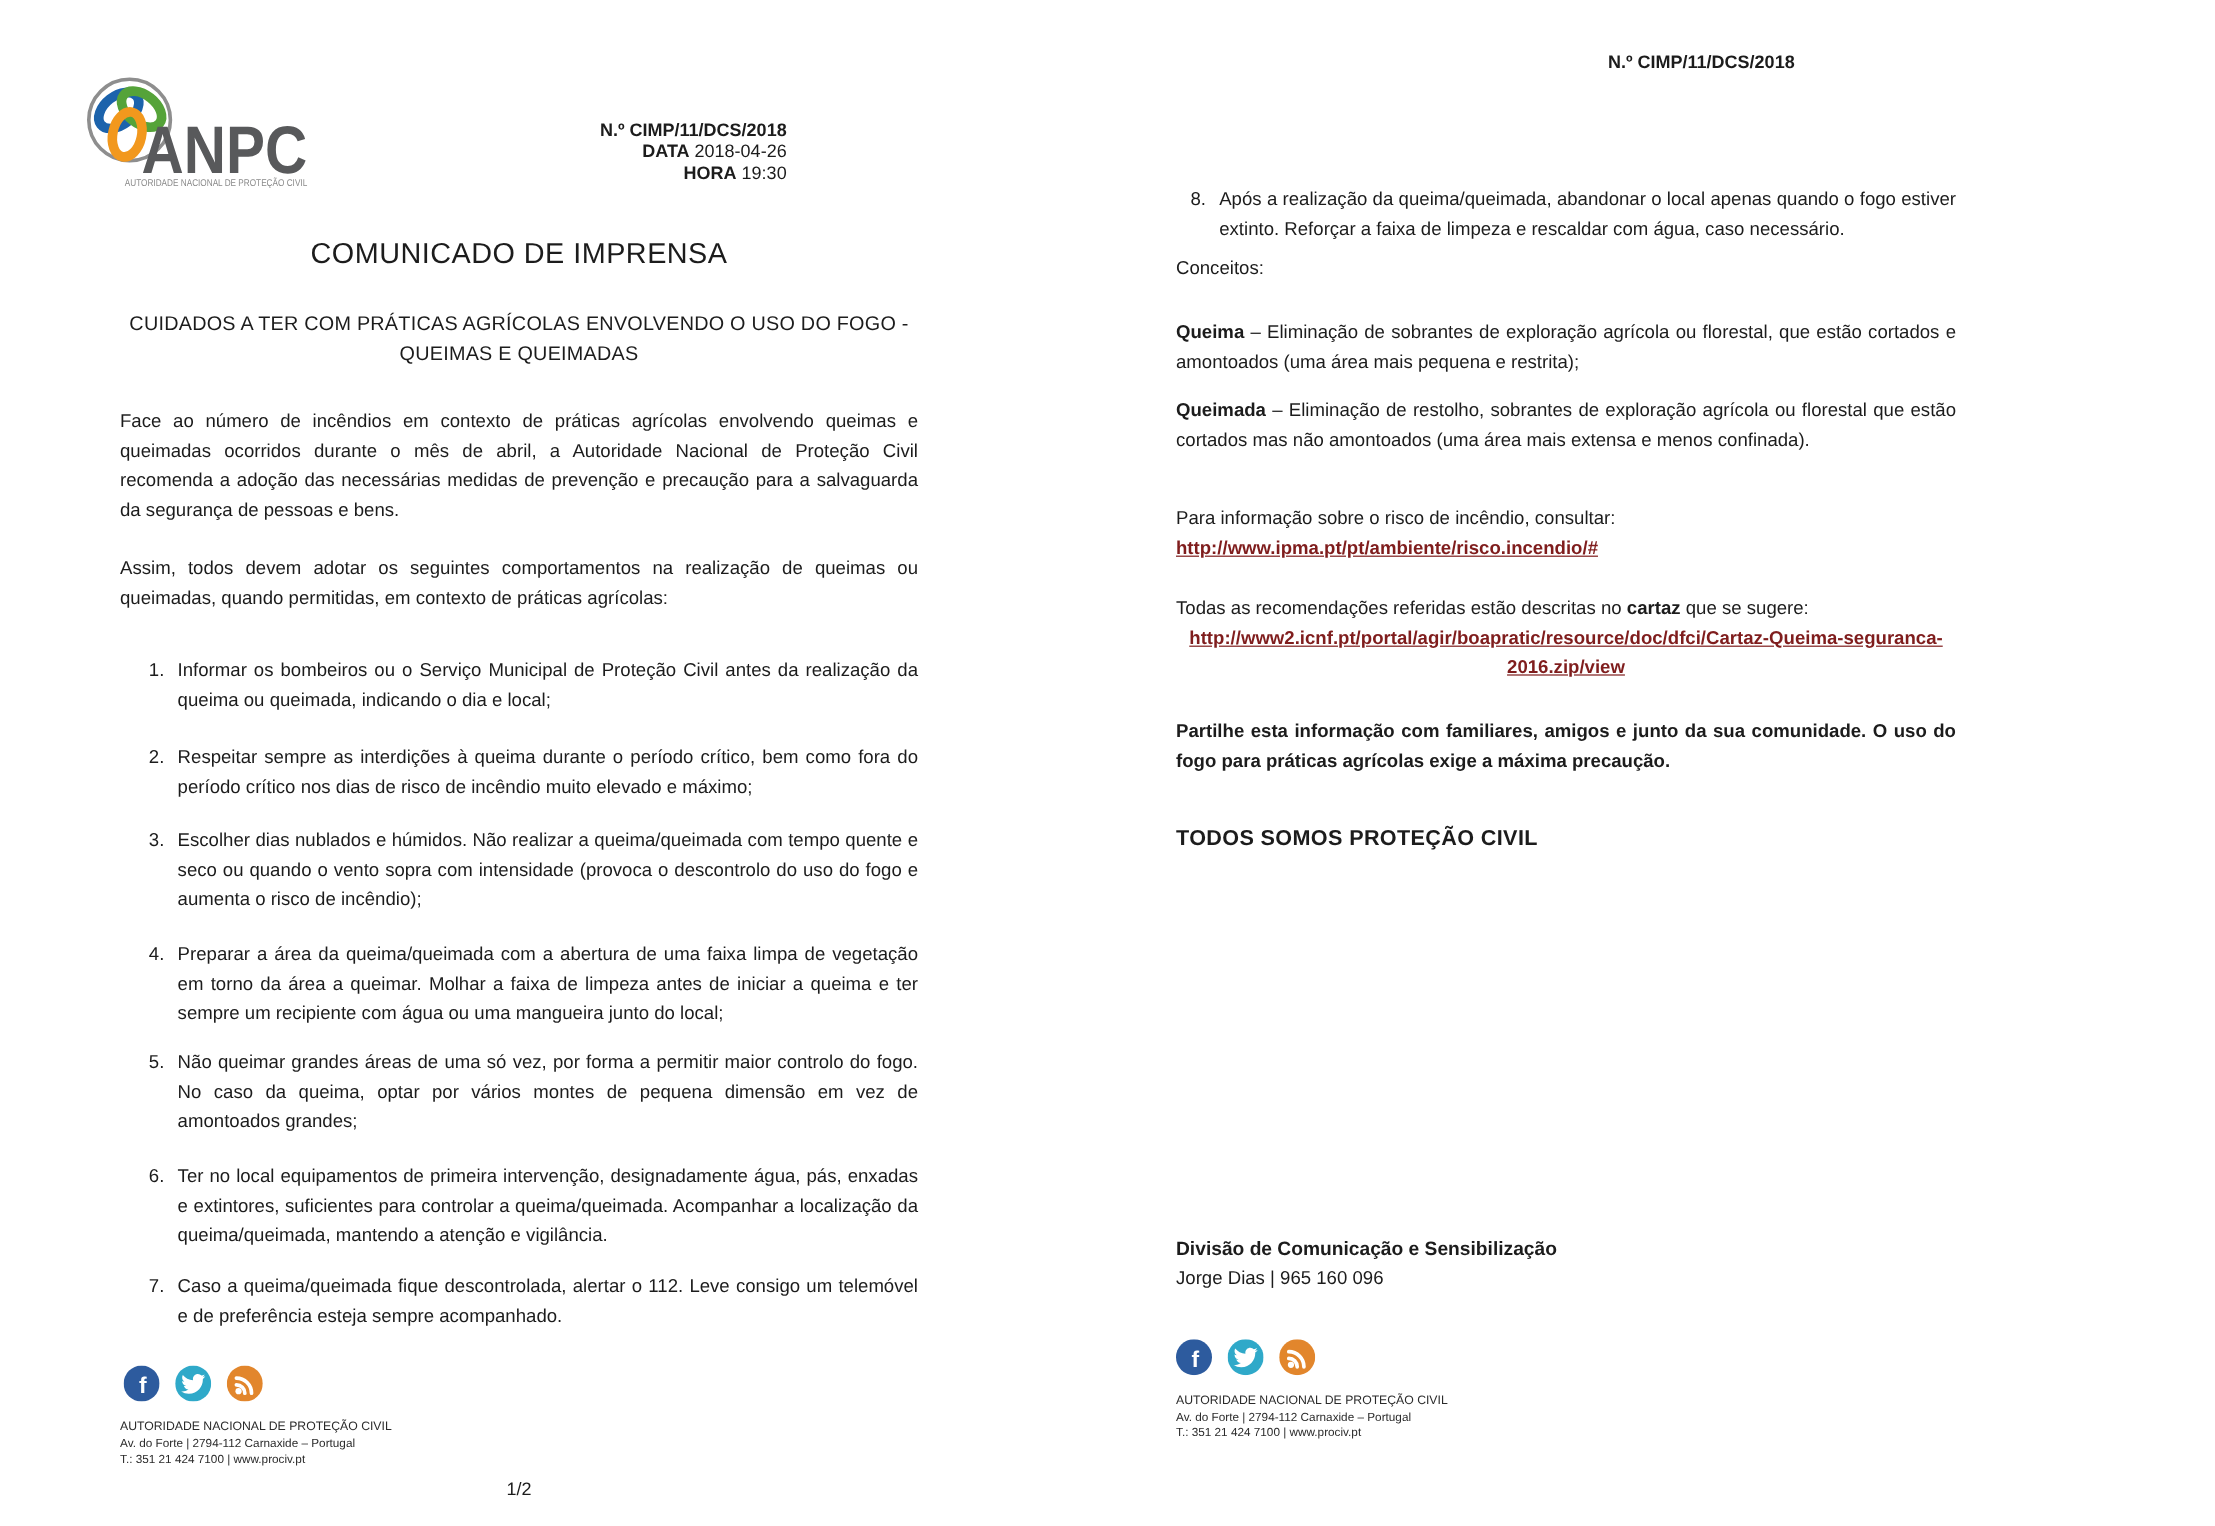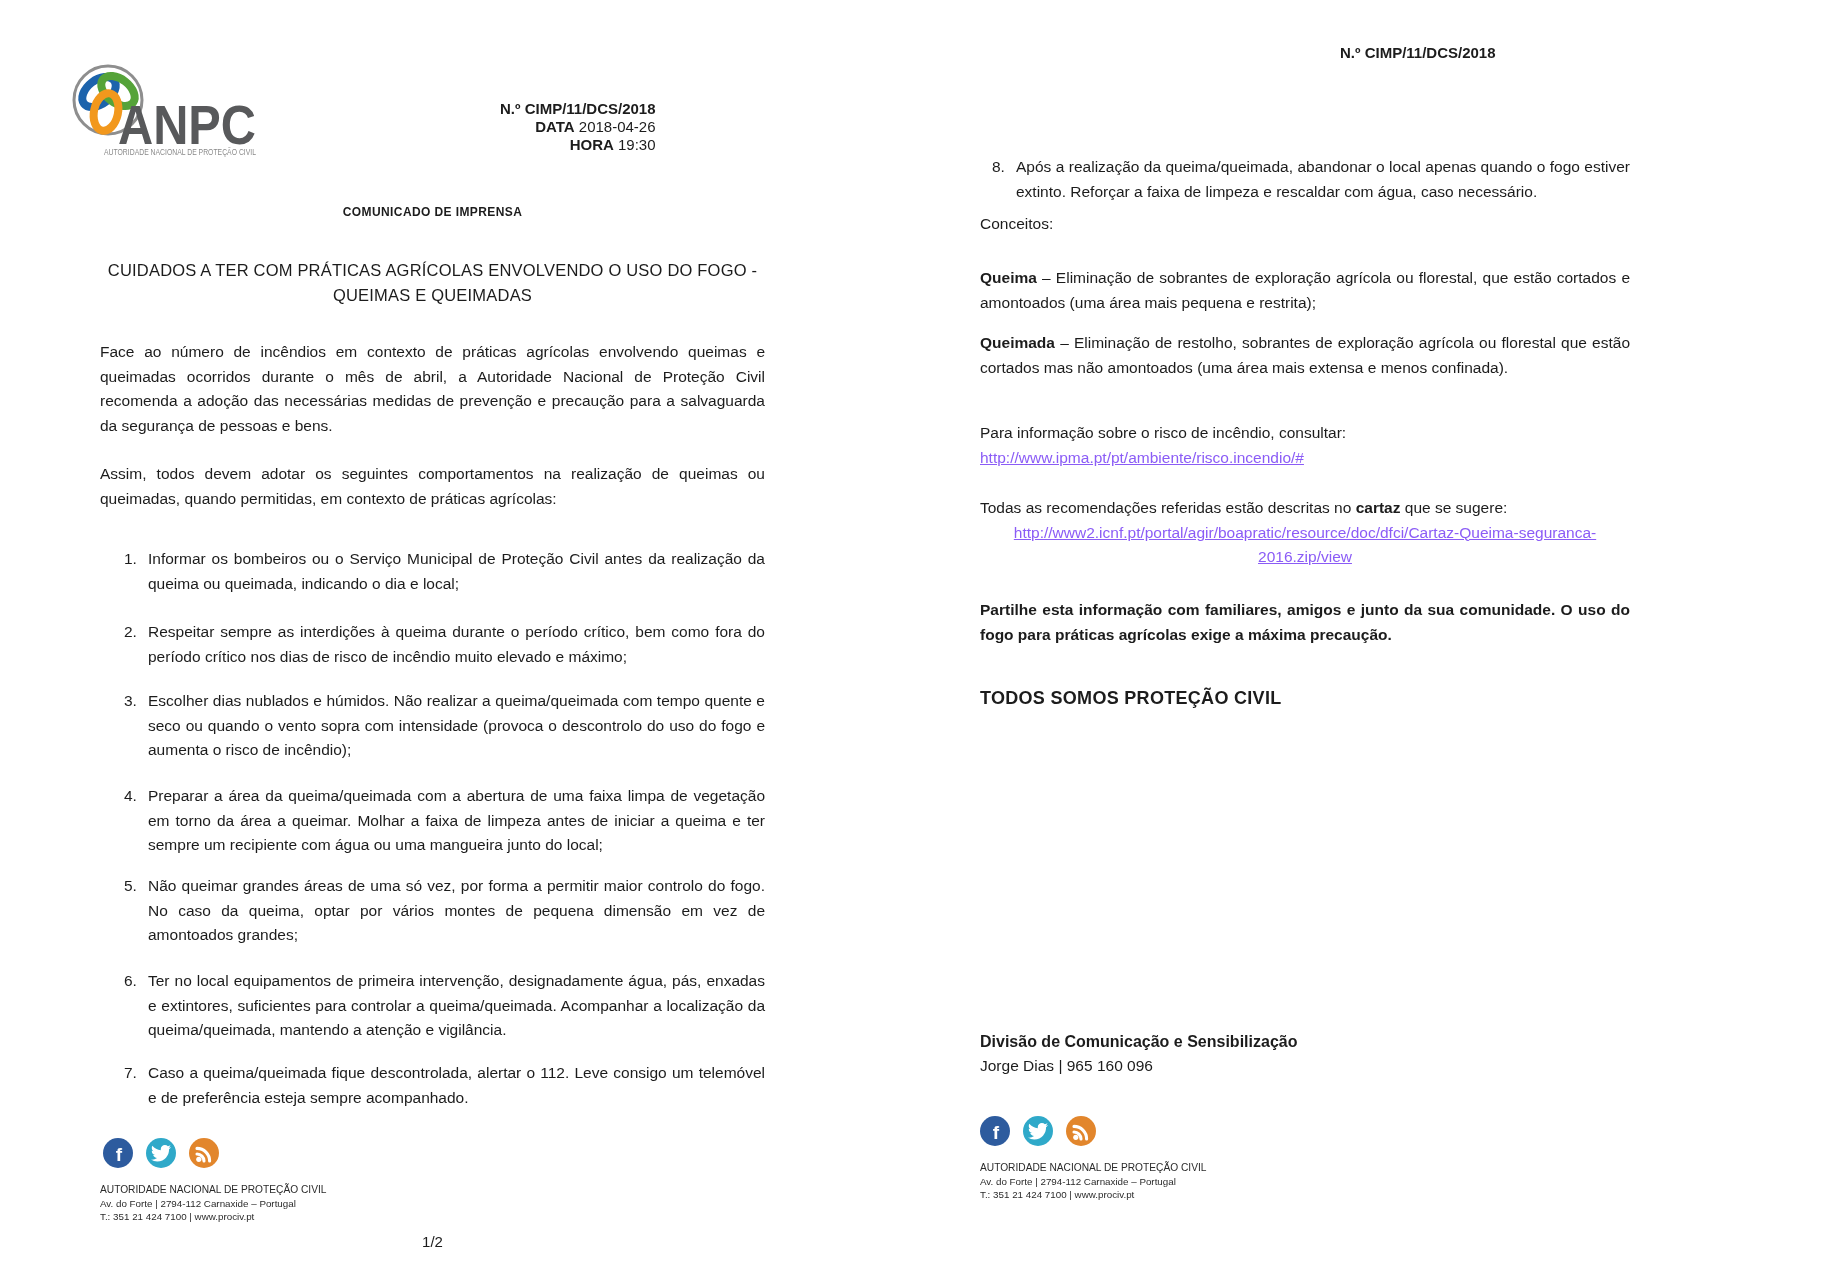--- a/index.html
+++ b/index.html
@@ -6,27 +6,27 @@
   .canvas{
     position:relative;width:1846px;height:1272px;background:#fff;
     font-family:"Liberation Sans", sans-serif;color:#1c1c1c;
     font-size:15.5px;line-height:24.5px;overflow:hidden;
   }
   .abs{position:absolute;}
   .page{position:absolute;top:0;height:1272px;width:923px;}
   .b{font-weight:bold;}
   .just{text-align:justify;}
   .center{text-align:center;}
-  .title{font-size:12px;font-weight:bold;letter-spacing:.4px;}
+  .title{font-size:24px;font-weight:normal;letter-spacing:.4px;}
   .subtitle{font-size:16.5px;letter-spacing:.2px;}
   .refblock{font-size:15px;line-height:18px;white-space:nowrap;text-align:right;}
   .list-item{display:flex;}
   .list-item .num{flex:0 0 24px;}
   .list-item .itext{flex:1;text-align:justify;}
-  a.doclink{color:#8b5cf6;text-decoration:underline;display:block;overflow-wrap:anywhere;cursor:pointer;}
+  a.doclink{color:#7f1d1d;text-decoration:underline;display:block;overflow-wrap:anywhere;cursor:pointer;font-weight:bold;}
   .lead{font-weight:bold;}
   .todos{font-size:18px;font-weight:bold;letter-spacing:.3px;}
   .division{font-size:16px;font-weight:bold;}
   .footer{font-size:9.8px;line-height:13.5px;color:#2b2b2b;}
   .footer .org{font-size:10.2px;}
   .pagenum{font-size:15px;}
   .social{display:flex;gap:13px;}
   .social .icon-btn{width:30px;height:30px;display:block;}
 </style>
 </head>

